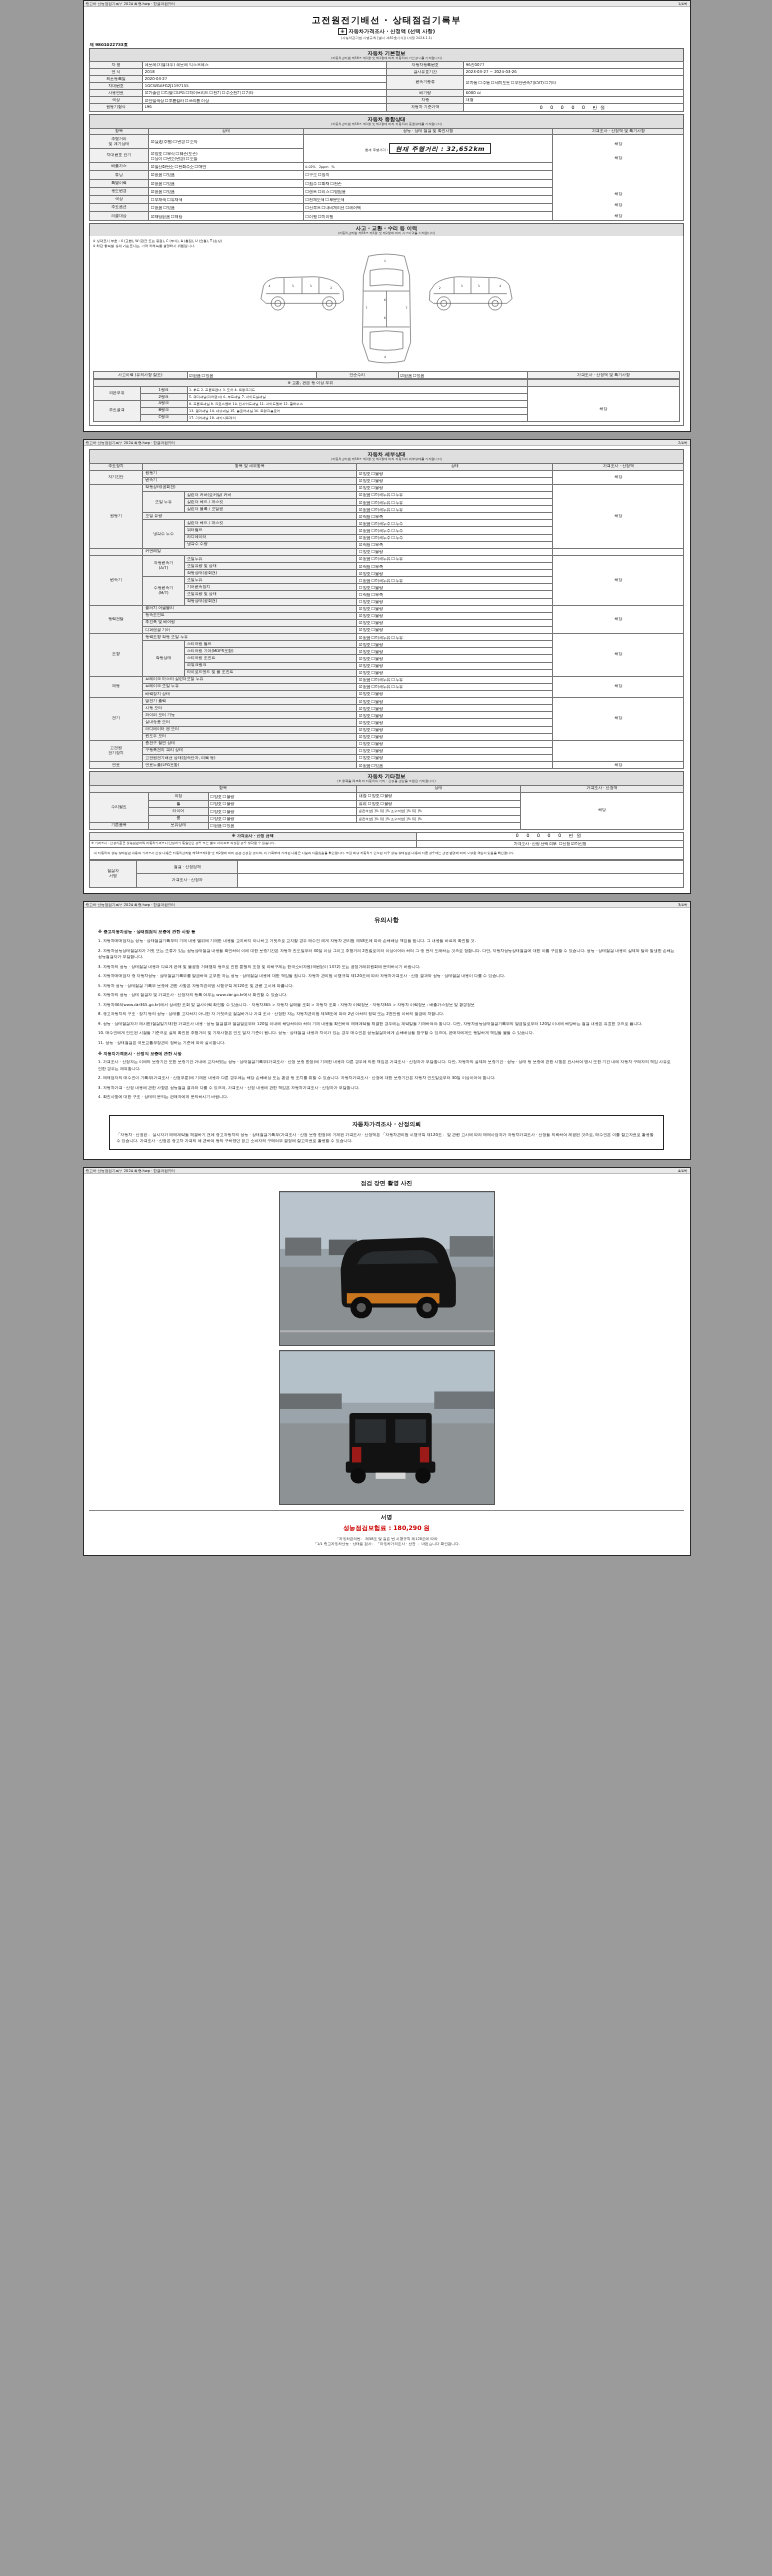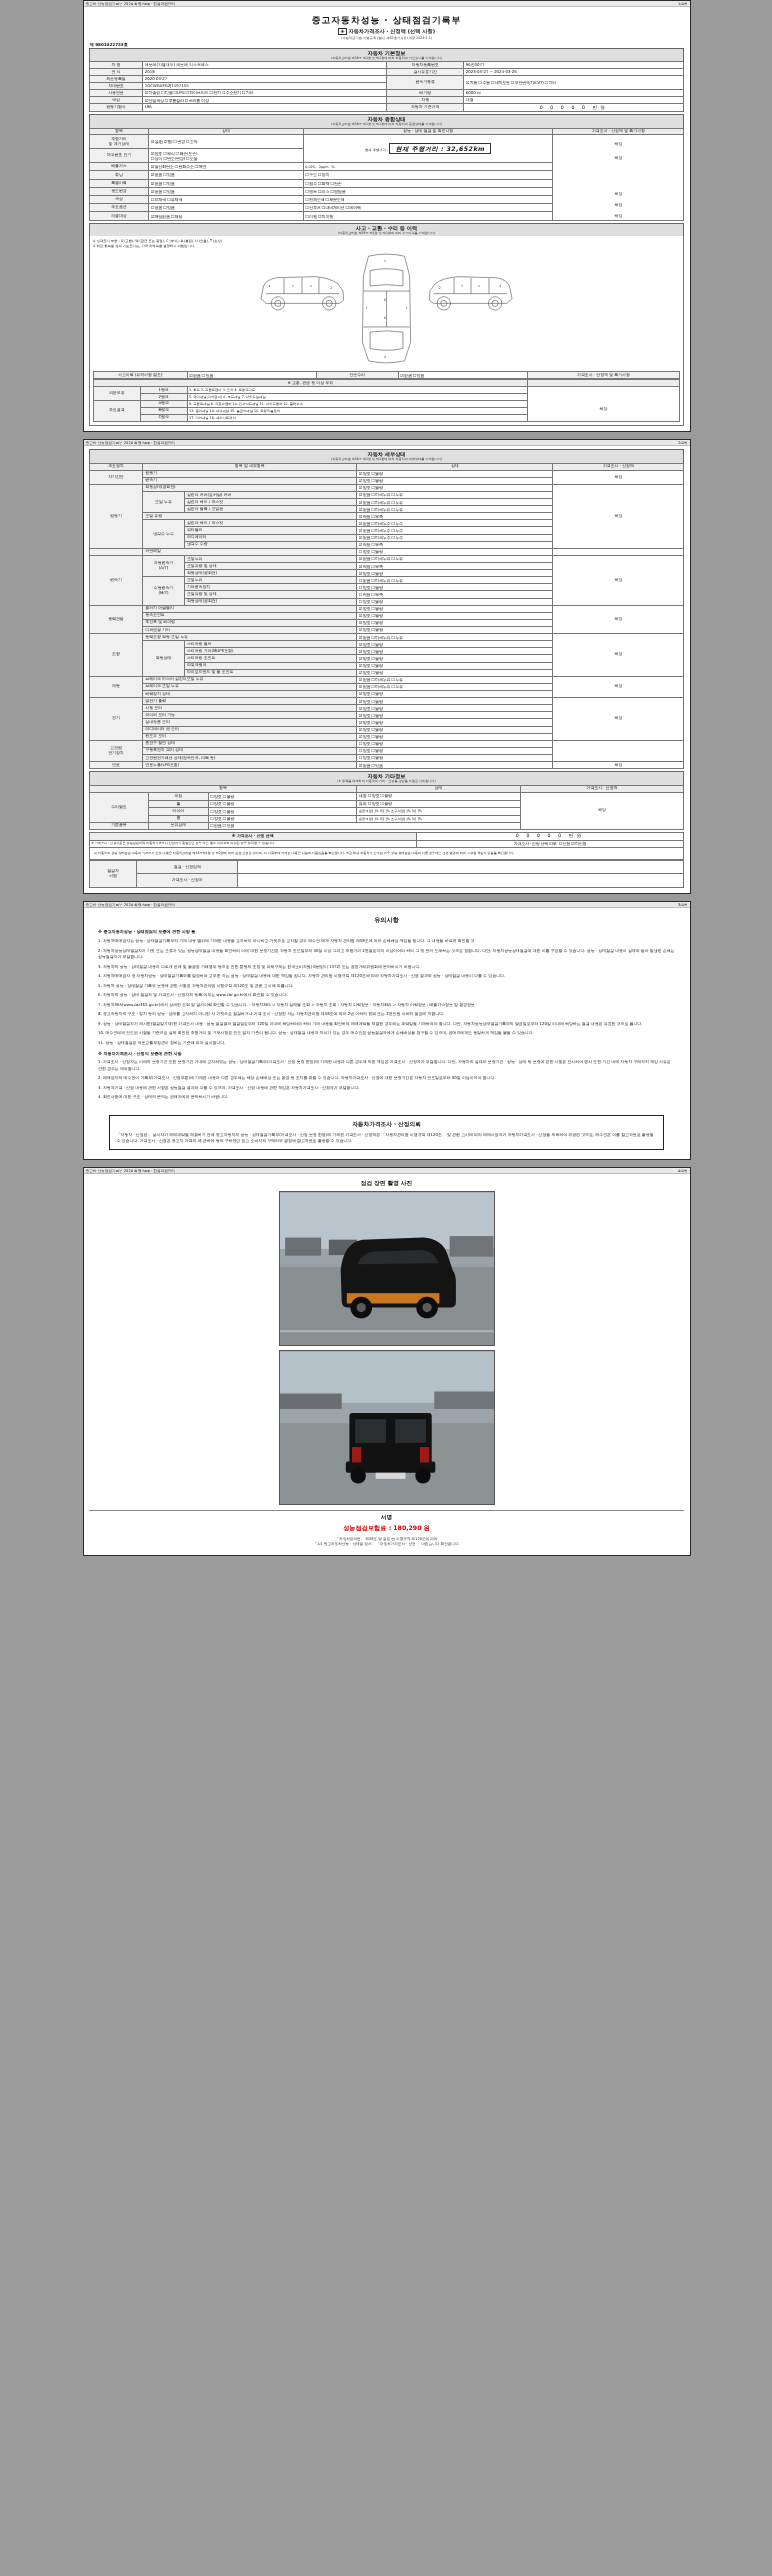--- a/index.html
+++ b/index.html
@@ -144,21 +144,21 @@
 </style>
 </head>
 <body>
 
 <div class="page">
   <div class="topbar">
     <span>중고차 성능점검기록부 2024 최종.hwp · 한글과컴퓨터</span>
     <span>1/4쪽</span>
   </div>
   <div class="page-pad">
-    <div class="doc-title">중고자동차성능 · 상태점검기록부</div>
+    <div class="doc-title">고전원전기배선 · 상태점검기록부</div>
     <div class="doc-sub">
       <span class="box">※</span><span>자동차가격조사 · 산정액 (선택 사항)</span>
     </div>
     <div class="doc-note">(자동차관리법 시행규칙 [별지 제82호서식]) (개정 2024.1.1)</div>
     <div class="docnum">제 9801022733호</div>
 
     <div class="secbar tall">
       <span>자동차 기본정보</span>
       <div class="sb-note">(자동차관리법 제58조 제1항 및 제2항에 따라 자동차의 기본정보를 기재합니다)</div>
     </div>

